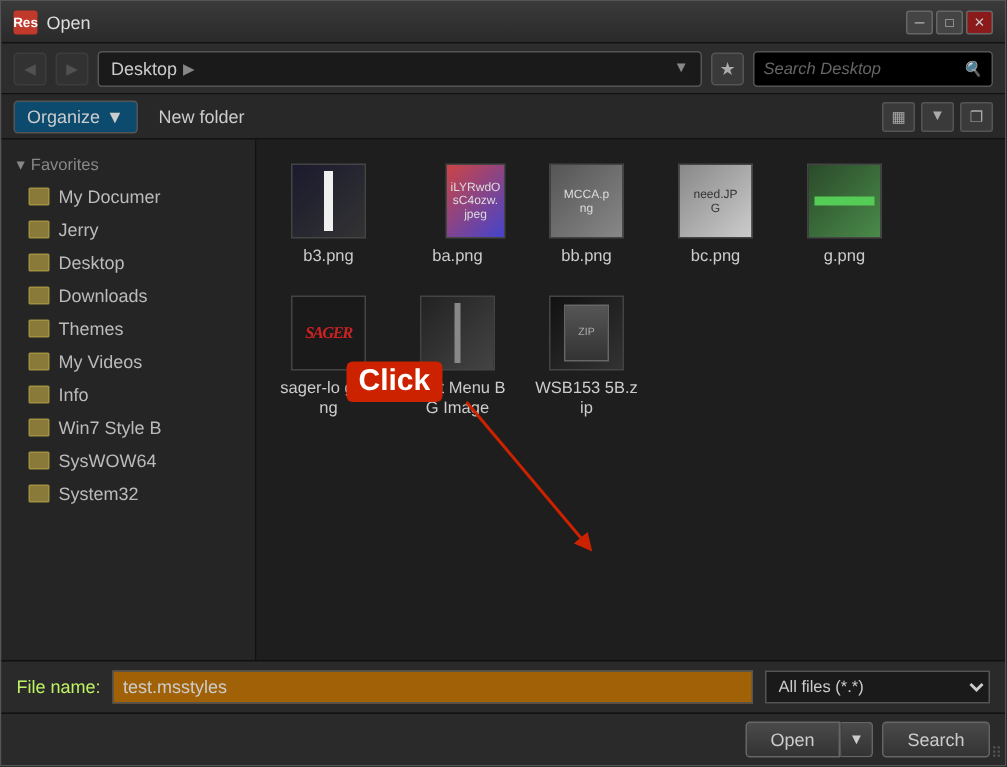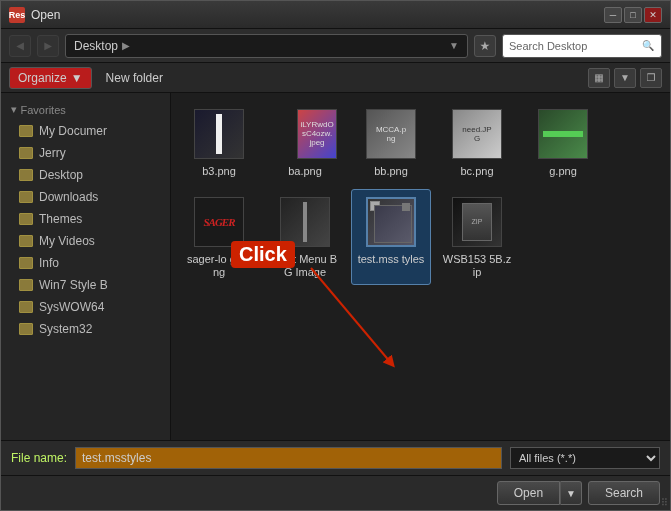--- a/index.html
+++ b/index.html
@@ -102,45 +102,46 @@
       display: flex;
       align-items: center;
       padding: 0 8px;
       color: #ccc;
       font-size: 12px;
     }
 
     .search-bar {
       width: 160px;
       height: 24px;
-      background: #ffffff;
+      background: #000000;
       border: 1px solid #555;
       border-radius: 3px;
       display: flex;
       align-items: center;
       padding: 0 6px;
       color: #888;
       font-size: 12px;
+      font-style: italic;
     }
 
     .search-icon { color: #888; font-size: 10px; margin-left: auto; }
 
     .secondary-bar {
       background: #282828;
       height: 30px;
       display: flex;
       align-items: center;
       padding: 0 8px;
       border-bottom: 1px solid #111;
       gap: 8px;
       flex-shrink: 0;
     }
 
     .organize-btn {
-      background: #b91c1c;
+      background: #0c4a6e;
       border: 1px solid #555;
       border-radius: 3px;
       padding: 3px 8px;
       cursor: pointer;
       color: #ccc;
       font-size: 12px;
       display: flex;
       align-items: center;
       gap: 4px;
     }
@@ -561,32 +562,20 @@
 
         <div class="file-item">
           <div class="file-thumb">
             <div class="file-thumb-img thumb-startmenu" style="font-size:7px;text-align:center;padding:2px;">
               <div style="width:4px;height:40px;background:#888;margin:auto;"></div>
             </div>
           </div>
           <span class="file-name">Start Menu BG Image</span>
         </div>
 
-        <div class="file-item selected">
-          <div class="file-thumb">
-            <div style="position:relative;width:60px;height:55px;display:flex;align-items:center;justify-content:center;">
-              <div class="file-thumb-img thumb-test" style="width:50px;height:50px;position:relative;">
-                <div style="position:absolute;top:2px;left:2px;width:10px;height:10px;background:#aaa;border:1px solid #888;"></div>
-                <div style="position:absolute;top:6px;left:6px;width:38px;height:38px;background:linear-gradient(135deg,#3a3a4a,#5a5a6a);border:1px solid #666;"></div>
-                <div style="position:absolute;top:4px;right:4px;width:8px;height:8px;background:#777;"></div>
-              </div>
-            </div>
-          </div>
-          <span class="file-name">test.mss tyles</span>
-        </div>
 
         <div class="file-item">
           <div class="file-thumb">
             <div class="file-thumb-img thumb-wsb" style="font-size:7px;text-align:center;padding:2px;">
               <div style="width:30px;height:38px;background:linear-gradient(180deg,#555,#333);margin:auto;border:1px solid #666;display:flex;align-items:center;justify-content:center;">
                 <span style="color:#aaa;font-size:7px;text-align:center;">ZIP</span>
               </div>
             </div>
           </div>
           <span class="file-name">WSB153 5B.zip</span>

